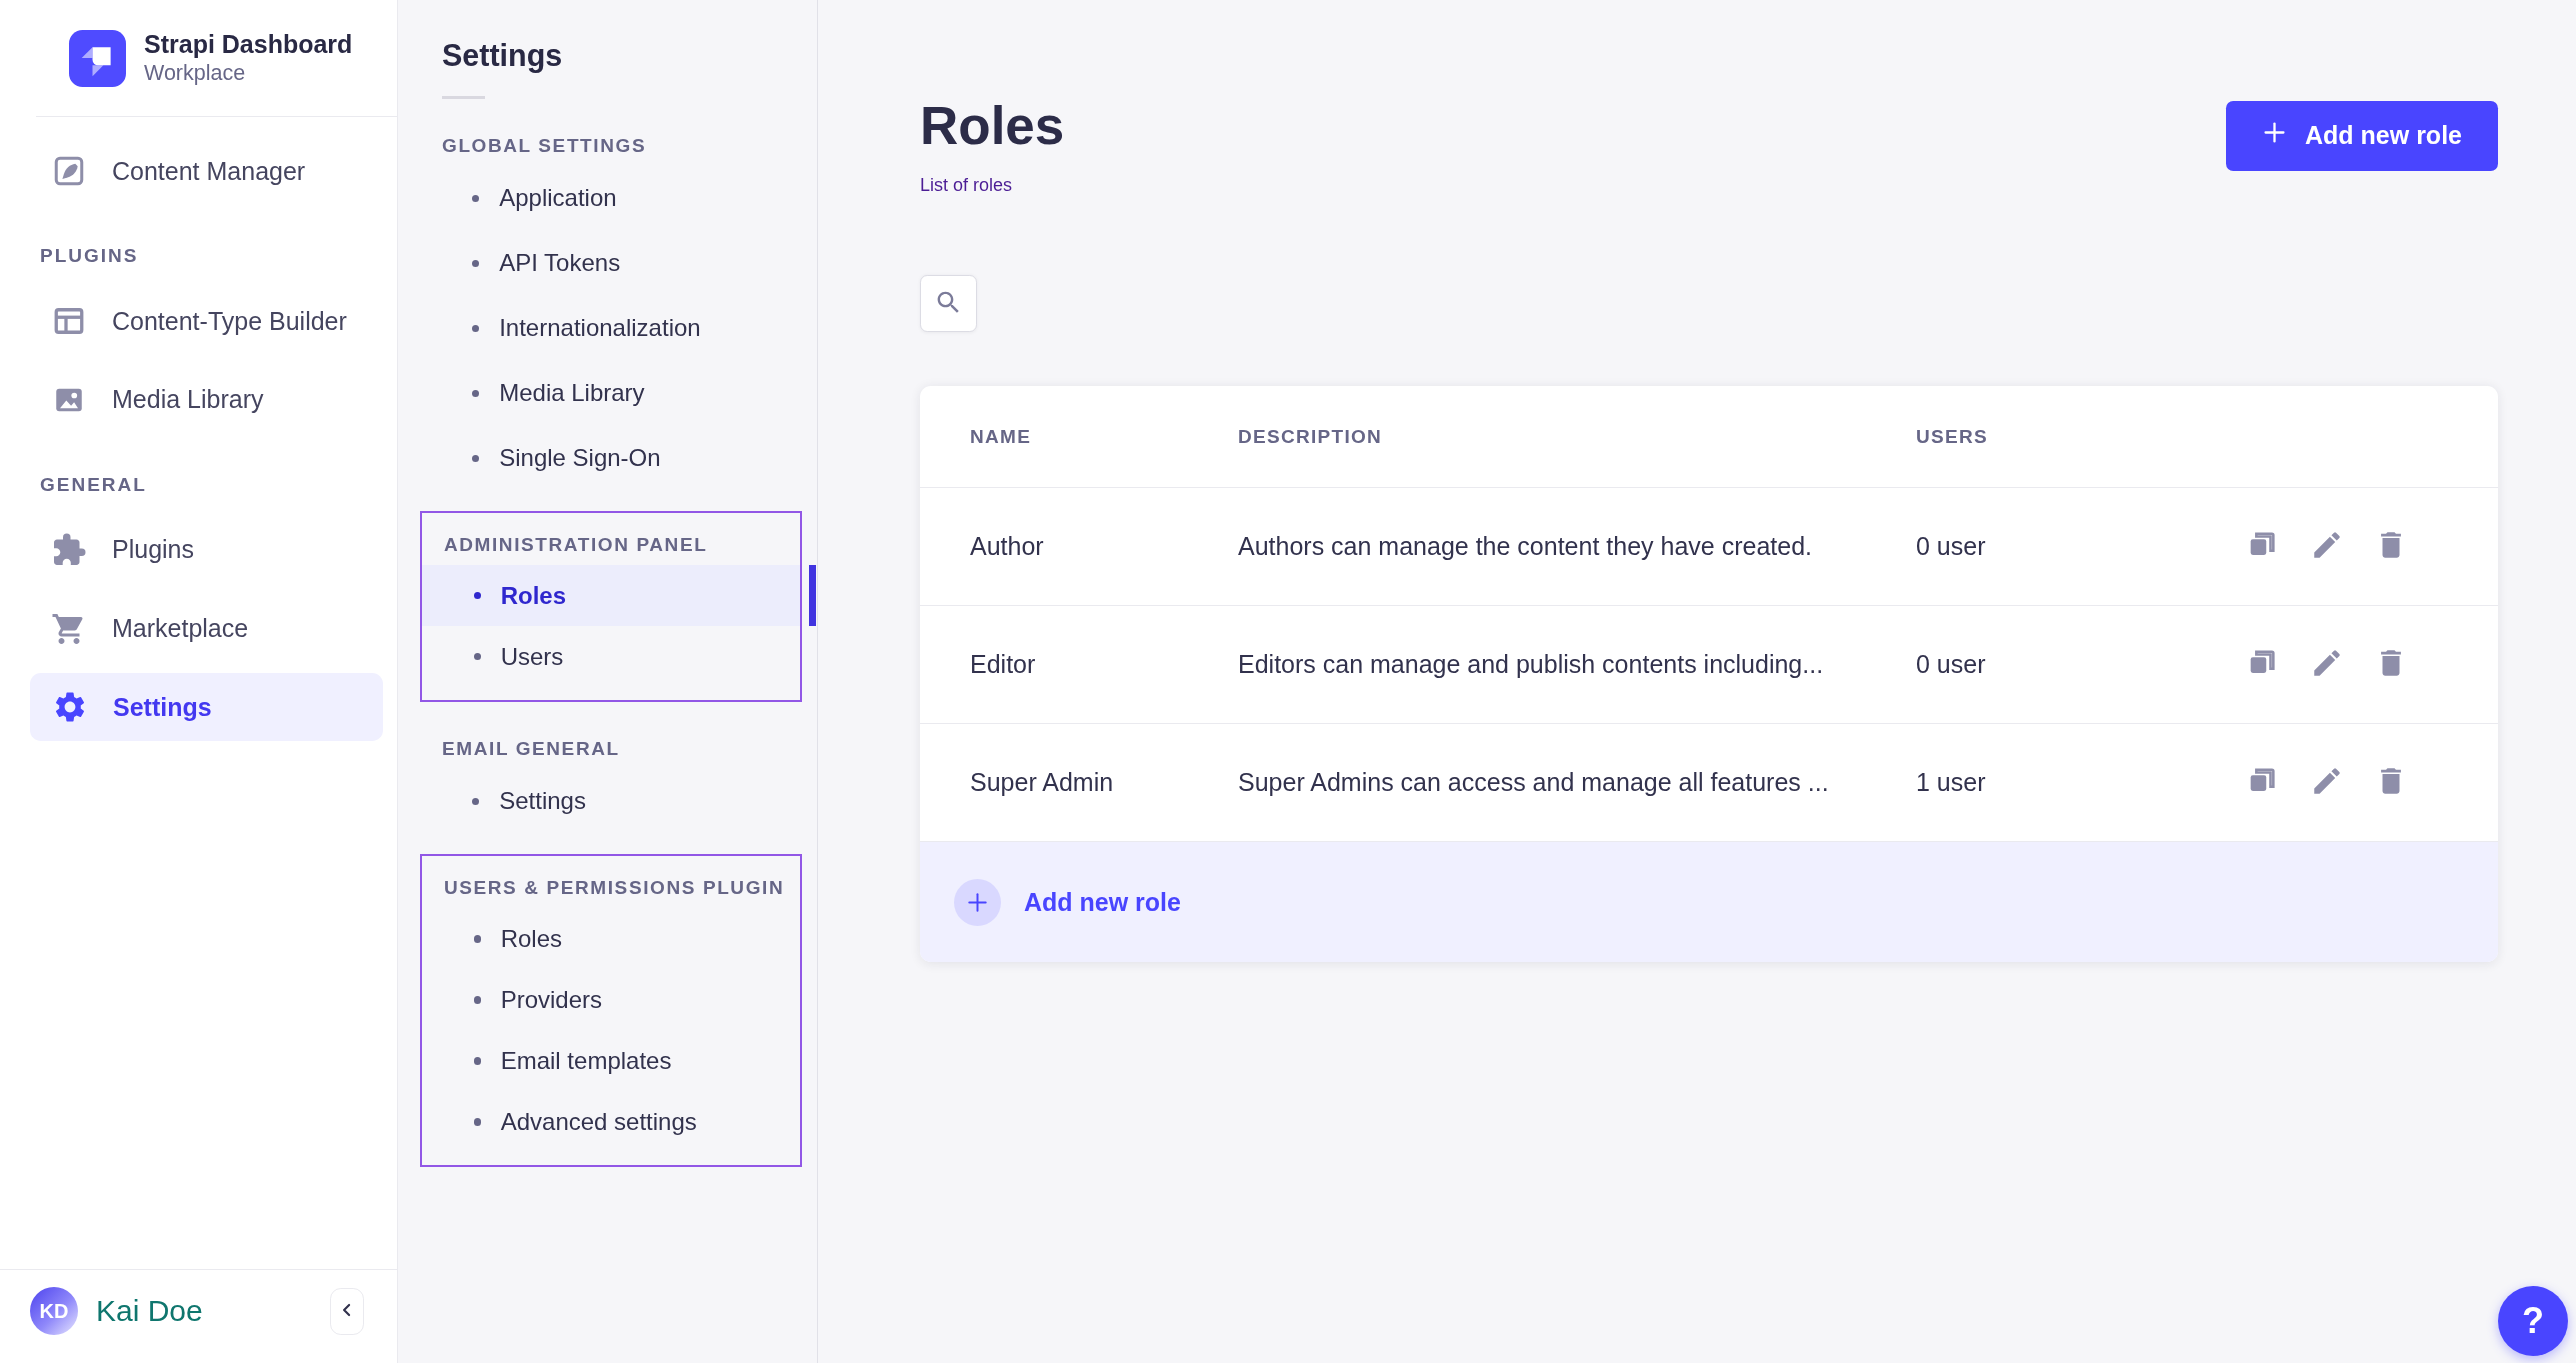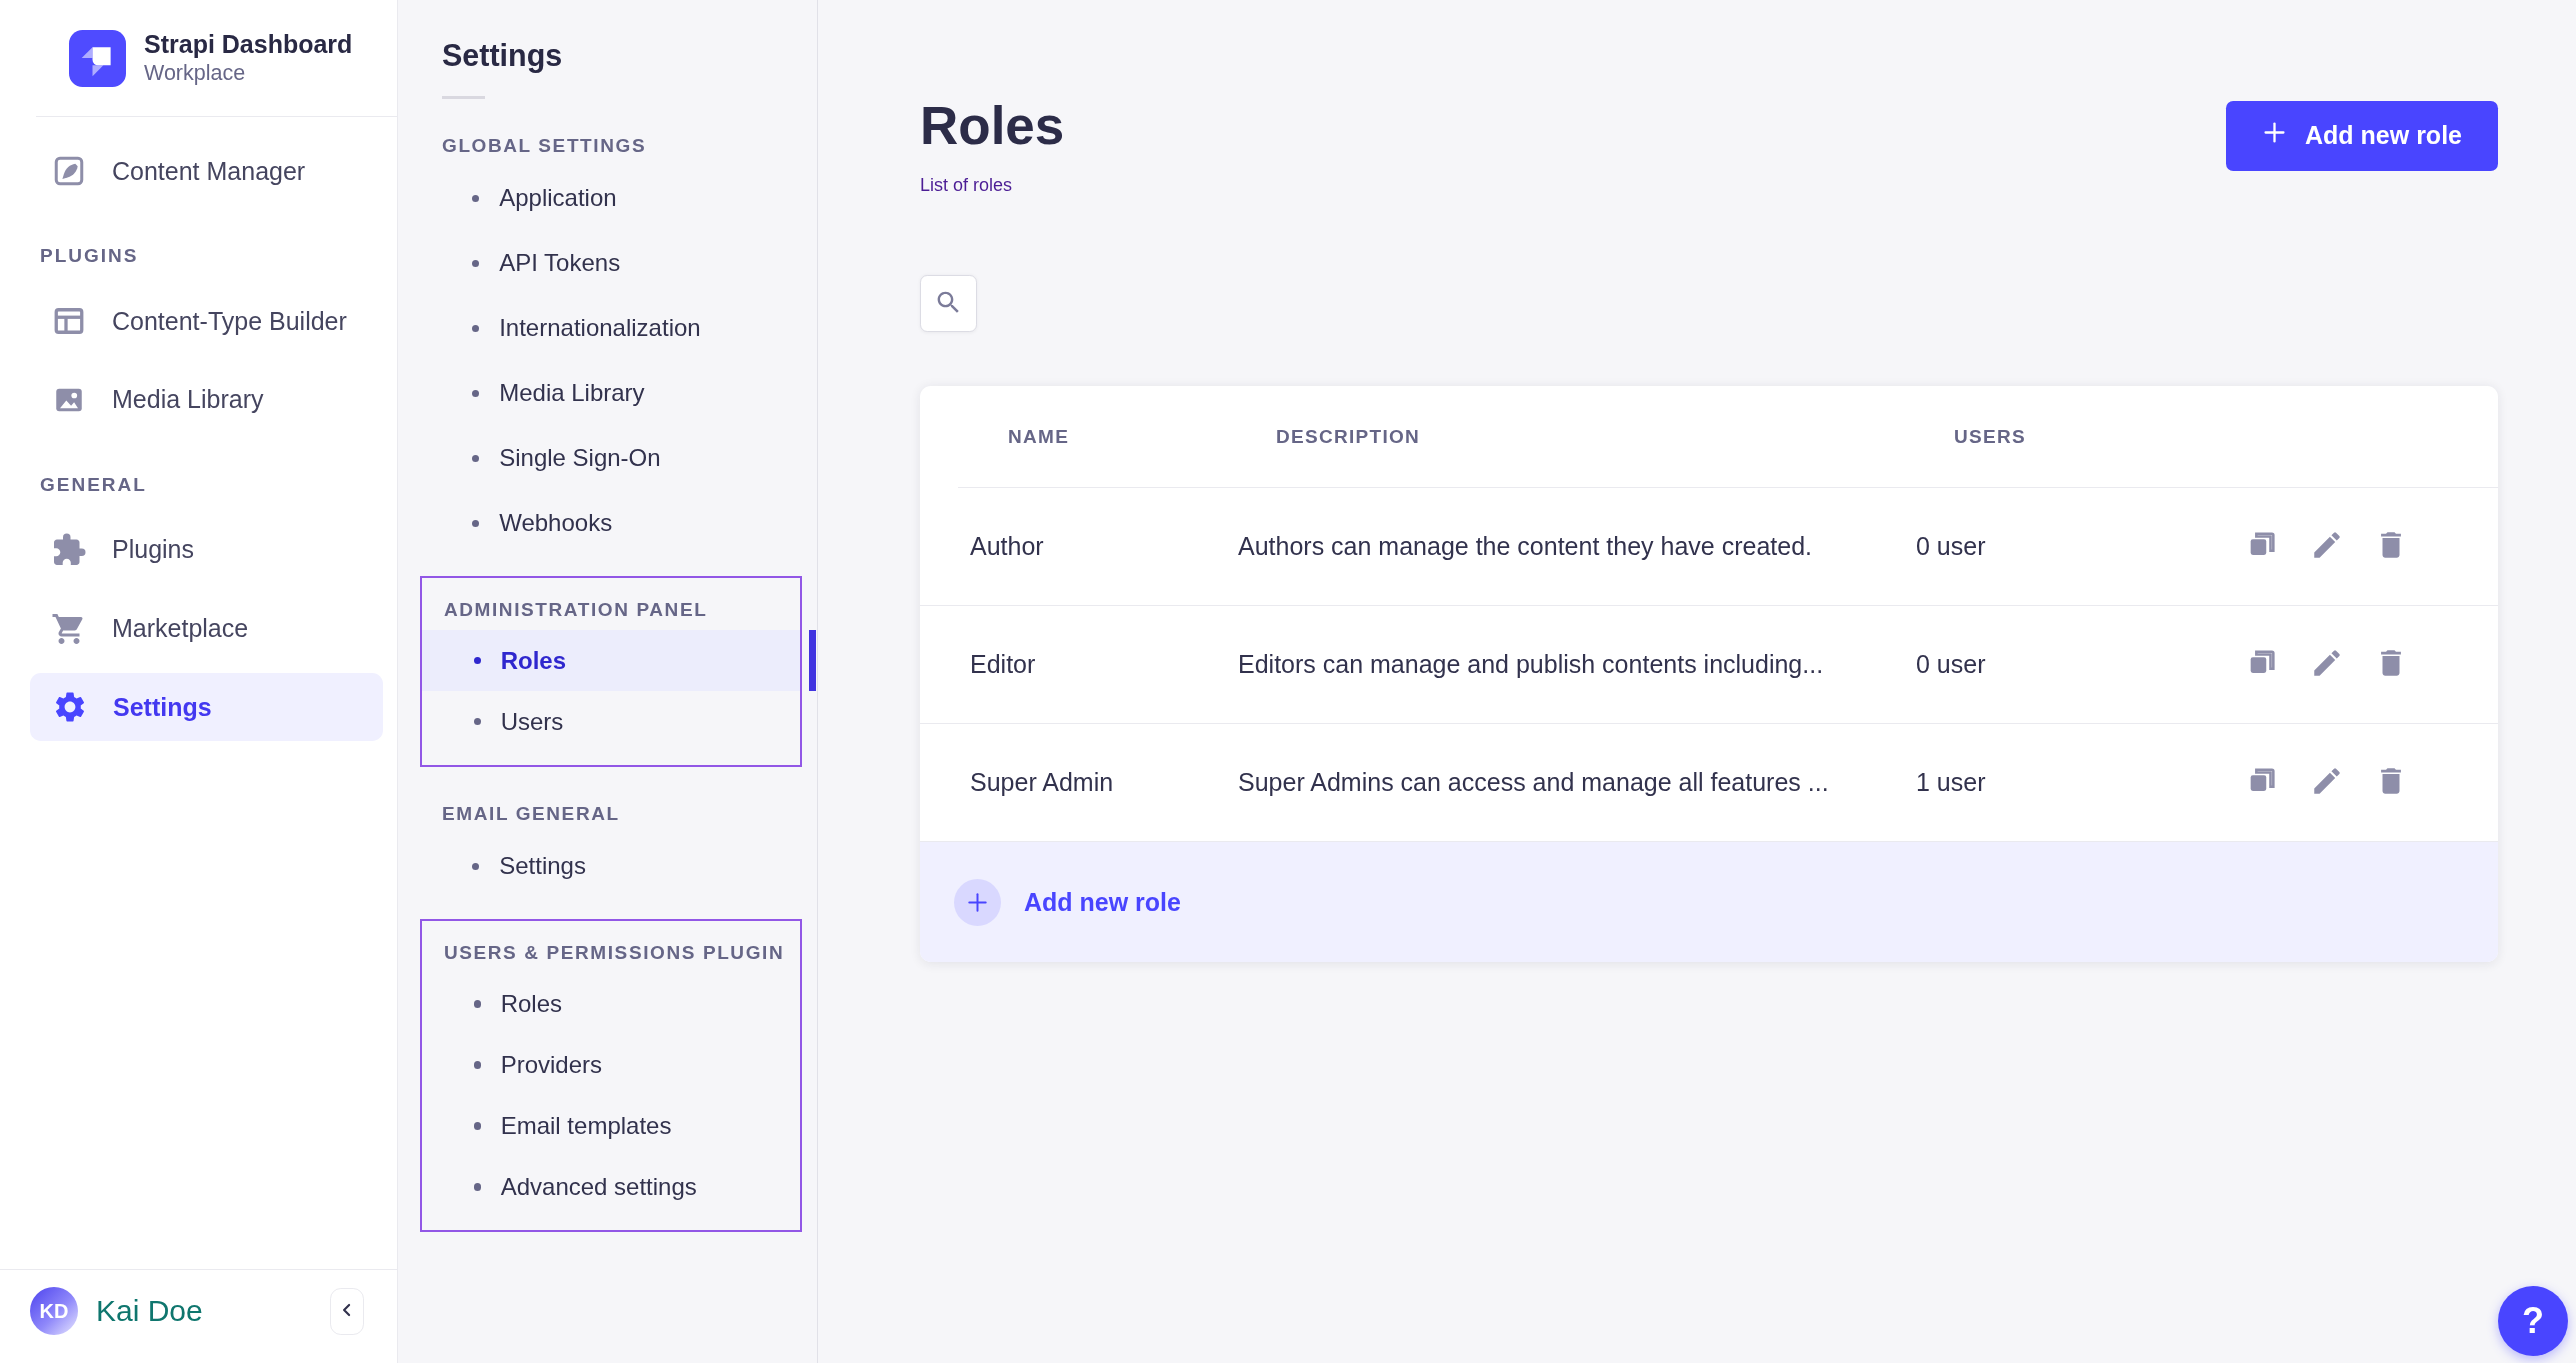--- a/index.html
+++ b/index.html
@@ -104,21 +104,21 @@
   }
 
   .card {
     margin-top:54px; background:#fff; border-radius:10.8px;
     box-shadow:0 1.8px 10.8px rgba(33,33,52,.09); overflow:hidden;
   }
   .t-row {
     display:grid; grid-template-columns:268px 678px 1fr auto;
     align-items:center; padding-left:50px; padding-right:90px;
   }
-  .t-head { height:102px; border-bottom:1.8px solid #eaeaef;margin-left:38px; }
+  .t-head { height:102px; border-bottom:1.8px solid #eaeaef; }
   .t-head .th {
     font-size:19px; font-weight:bold; letter-spacing:1.3px; color:#666687;
   }
   .t-body-row { height:118px; border-bottom:1.8px solid #eaeaef; }
   .t-body-row:last-of-type { border-bottom:none; }
   .td { font-size:25px; color:#32324d; }
   .actions { display:flex; gap:30.5px; justify-self:end; }
   .act-btn { background:none; border:none; cursor:pointer; padding:0; display:flex; }
 
   .t-footer {
@@ -254,24 +254,20 @@
         <span>Internationalization</span>
       </div>
     <div class="sn-item">
         <span class="dot"></span>
         <span>Media Library</span>
       </div>
     <div class="sn-item">
         <span class="dot"></span>
         <span>Single Sign-On</span>
       </div>
-    <div class="sn-item">
-        <span class="dot"></span>
-        <span>Webhooks</span>
-      </div>
 
     <div class="sn-box">
       <div class="sn-label">ADMINISTRATION PANEL</div>
       <div class="sn-item active">
           <span class="dot"></span>
           <span>Roles</span>
         </div>
       <div class="sn-item">
           <span class="dot"></span>
           <span>Users</span>

